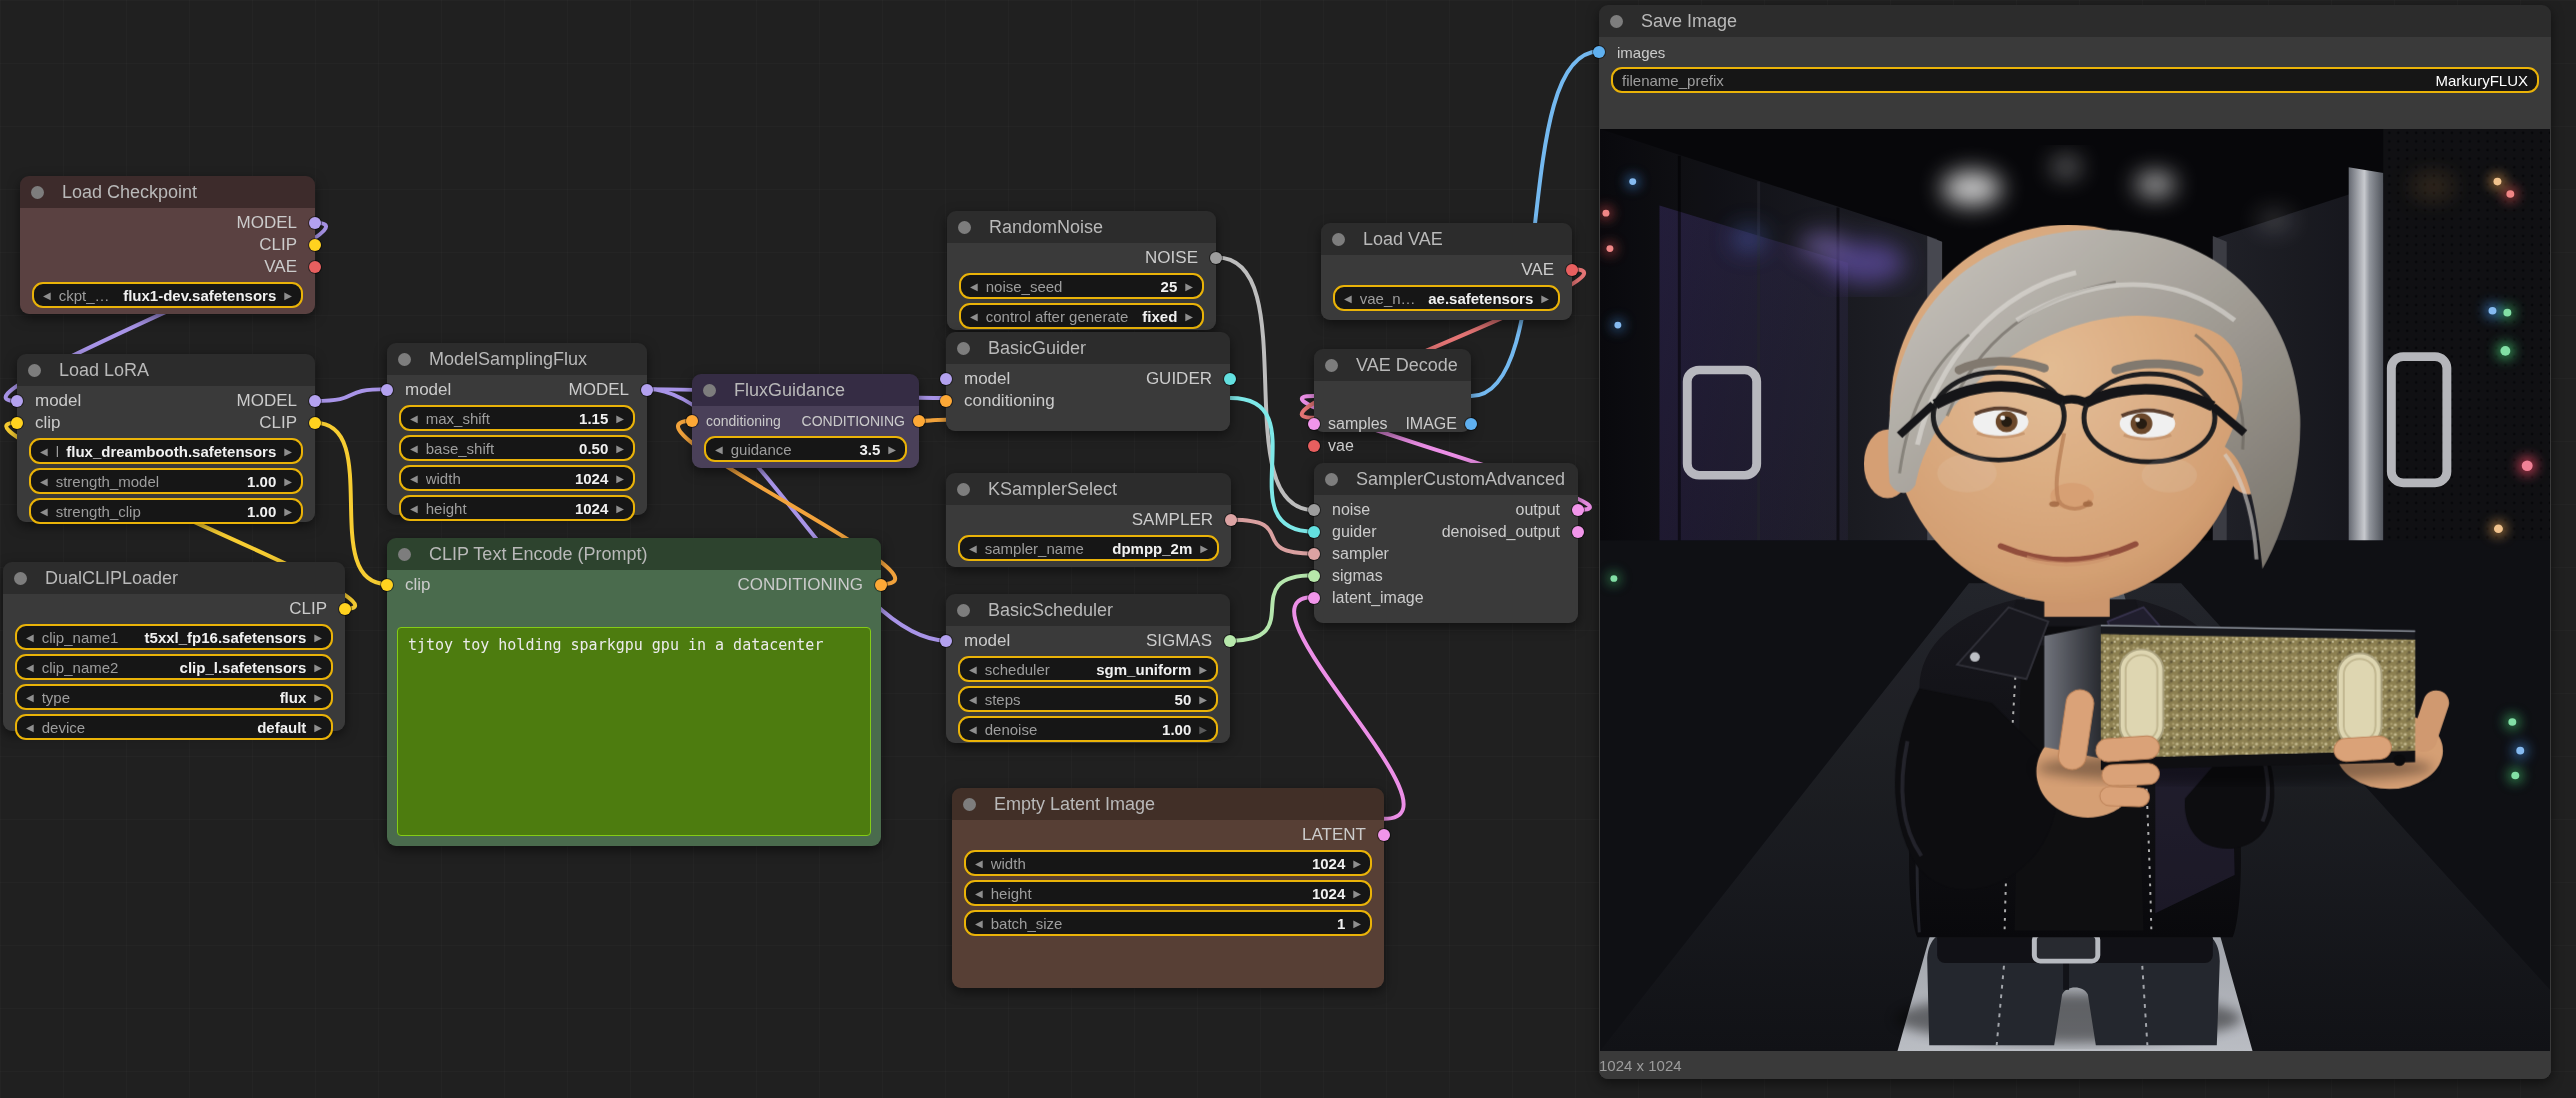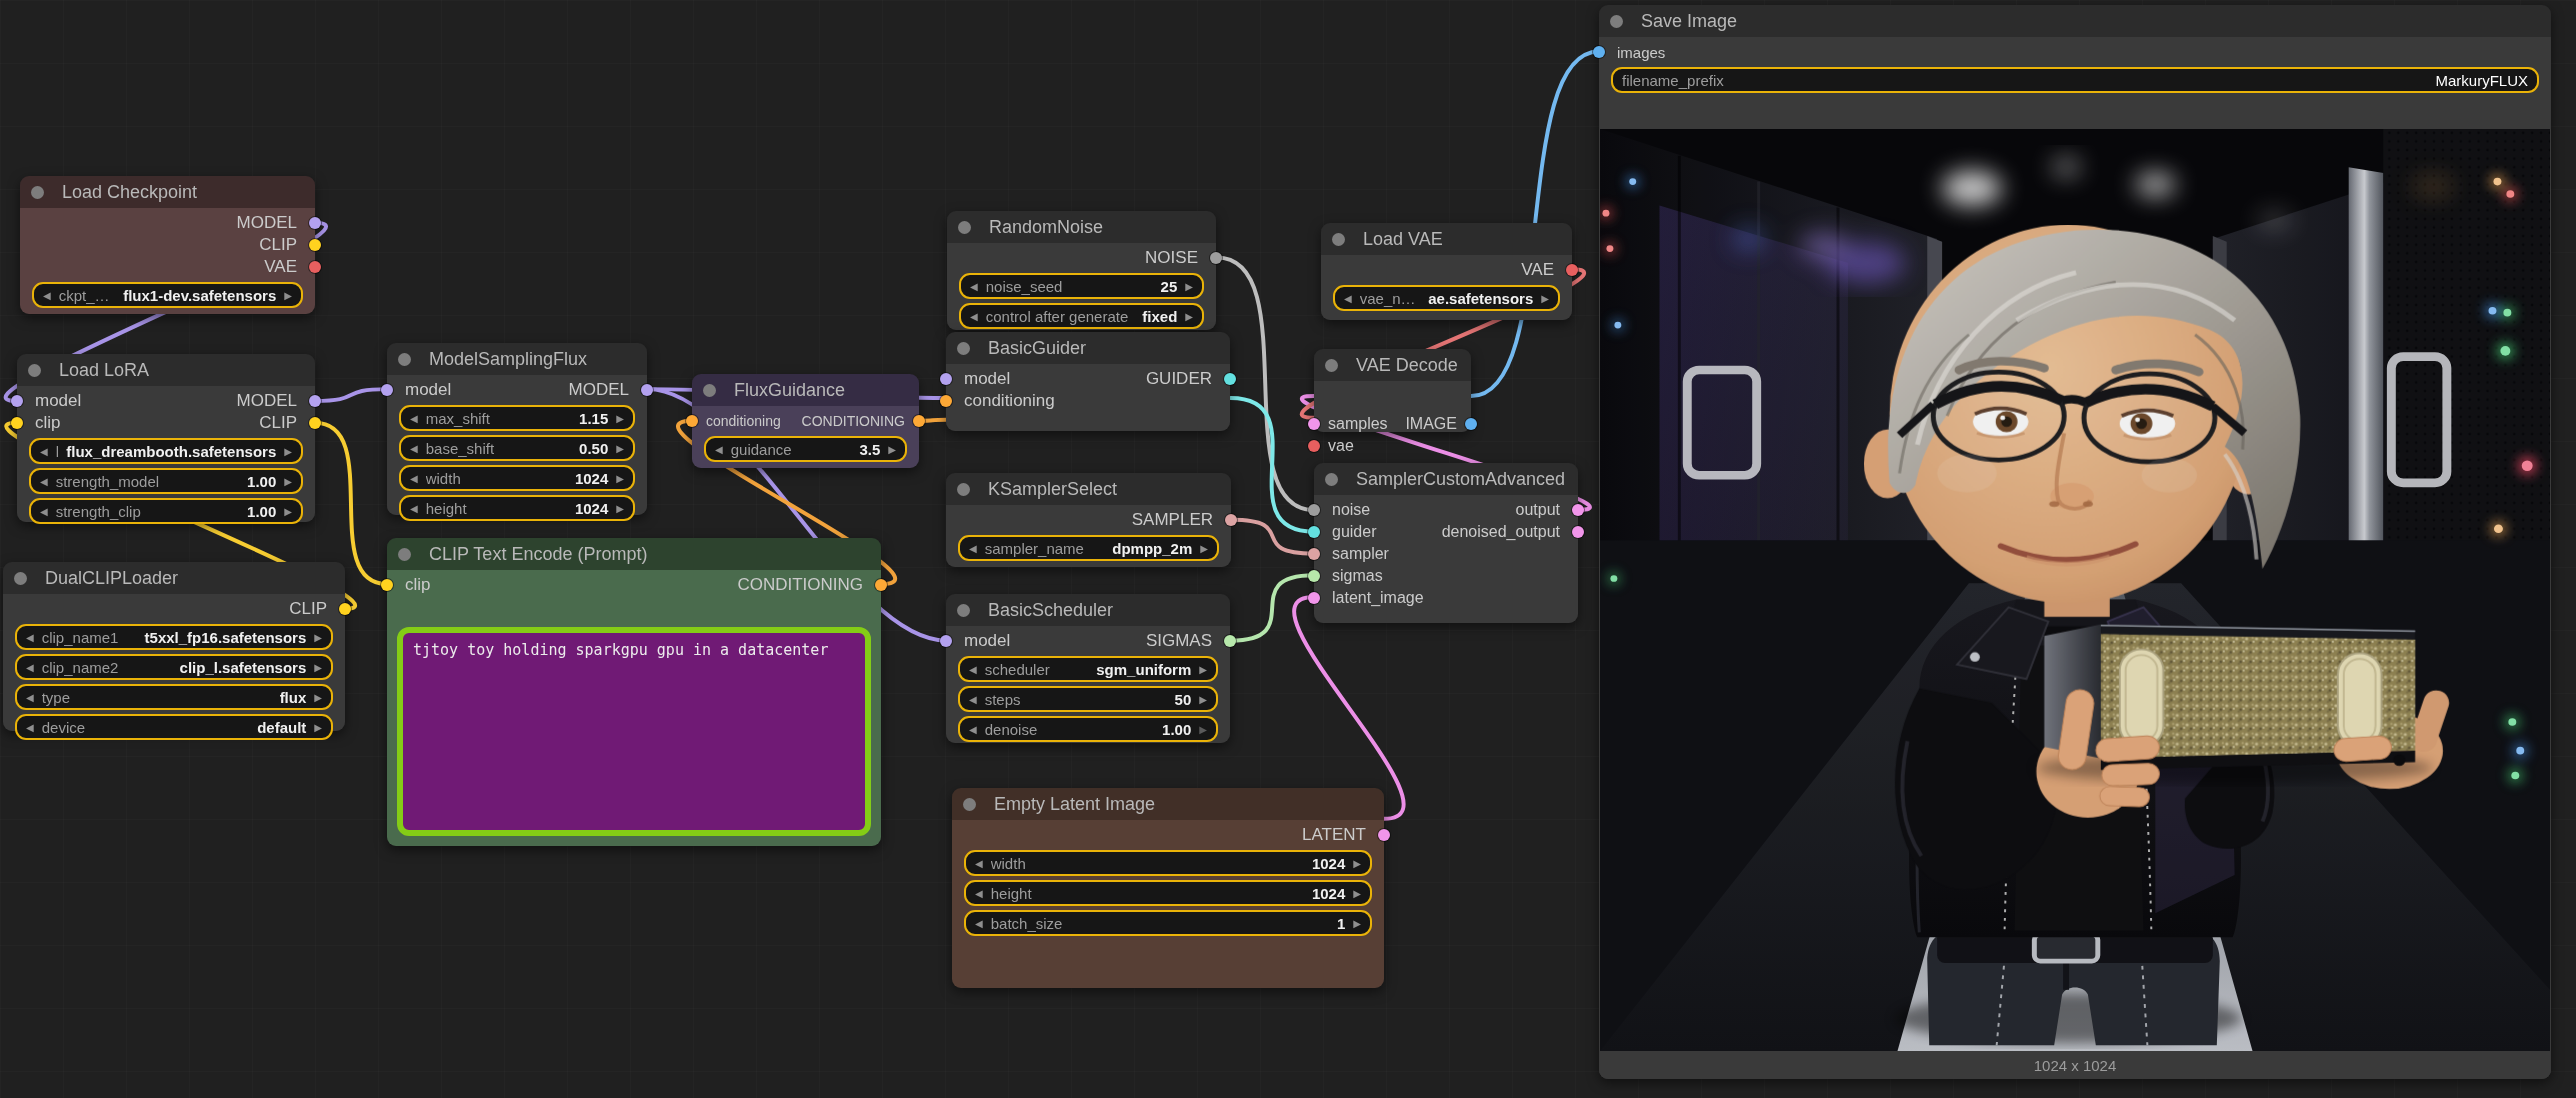--- a/index.html
+++ b/index.html
@@ -24,25 +24,25 @@
   .dot.in{left:-6px}.dot.out{right:-6px}
   .c-model{background:#b3a1ef}.c-clip{background:#ffd21f}.c-vae{background:#e85f5f}
   .c-cond{background:#fda836}.c-noise{background:#9d9d9d}.c-guider{background:#63e0e0}
   .c-sampler{background:#dca3a3}.c-sigmas{background:#b7e8ab}.c-latent{background:#f195ea}
   .c-image{background:#5fb0f0}
   .widget{height:22px;margin:4px 12px 0;border-radius:11px;background:#161616;border:2px solid #eab308;
     display:flex;align-items:center;padding:0 9px;gap:8px;font-size:15px;white-space:nowrap;}
   .w-label{color:#9d9d9d;overflow:hidden;text-overflow:ellipsis;}
   .w-value{margin-left:auto;color:#f0f0f0;font-weight:700;}
   .w-arrow{color:#8f8f8f;font-size:10px;flex:none;}
-  .prompt{position:absolute;left:10px;right:10px;top:57px;bottom:10px;background:#701a75;border:6px solid #84cc16;
-    border-radius:12px;resize:none;color:#ececec;font:15px "DejaVu Sans Mono",monospace;padding:8px 10px;outline:none;}
+  .prompt{position:absolute;left:10px;right:10px;top:57px;bottom:10px;background:#4d7c0f;border:1px solid #84cc16;
+    border-radius:4px;resize:none;color:#ececec;font:15px "DejaVu Sans Mono",monospace;padding:8px 10px;outline:none;}
   .preview{position:absolute;left:1px;right:1px;top:92px;bottom:28px;background:#000;overflow:hidden;}
   .preview svg{display:block;width:100%;height:100%;}
-  .pfoot{position:absolute;left:0;right:0;bottom:0;height:28px;display:flex;align-items:center;justify-content:center;
+  .pfoot{position:absolute;left:0;right:0;bottom:0;height:28px;display:flex;align-items:center;justify-content:flex-start;
     color:#9c9c9c;font-size:15px;border-radius:0 0 9px 9px;background:#3a3a3a;}
 </style>
 </head>
 <body>
 
 <div class="canvas">
 
   <svg class="wires" viewBox="0 0 2602 1110" width="2576" height="1099">
     <path d="M318,225 C408,225 -73,405 17,405" stroke="#a894e8"></path>
     <path d="M348,615 C438,615 -73,427 17,427" stroke="#f7cd32"></path>

